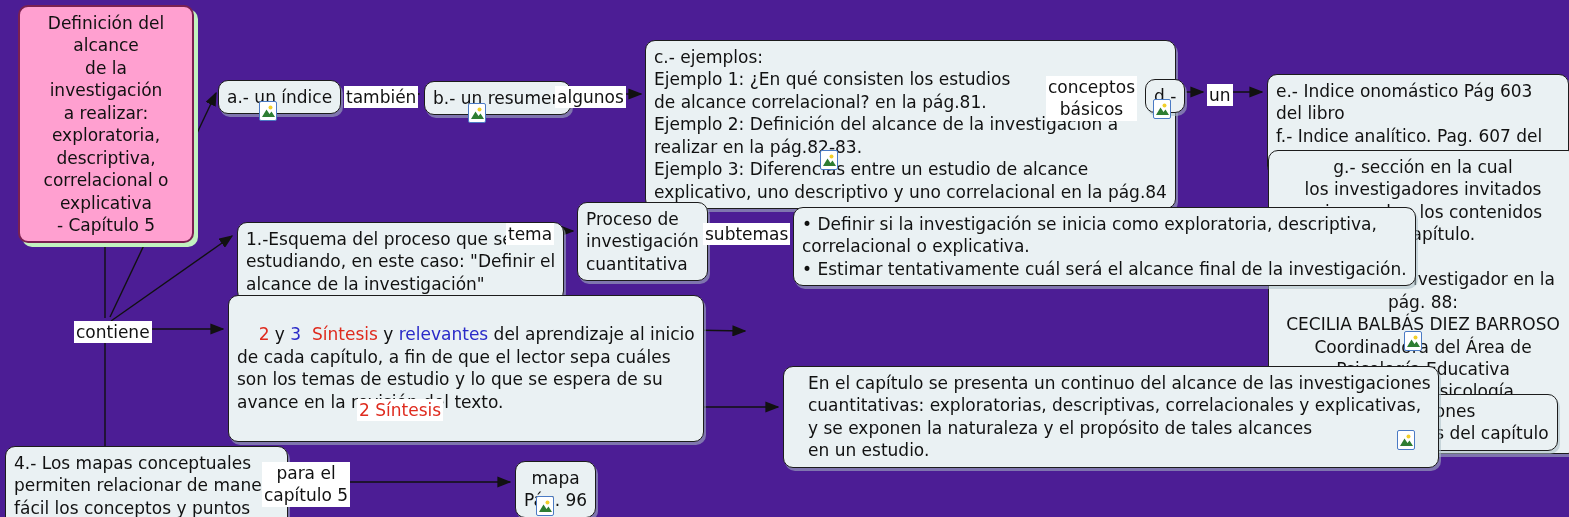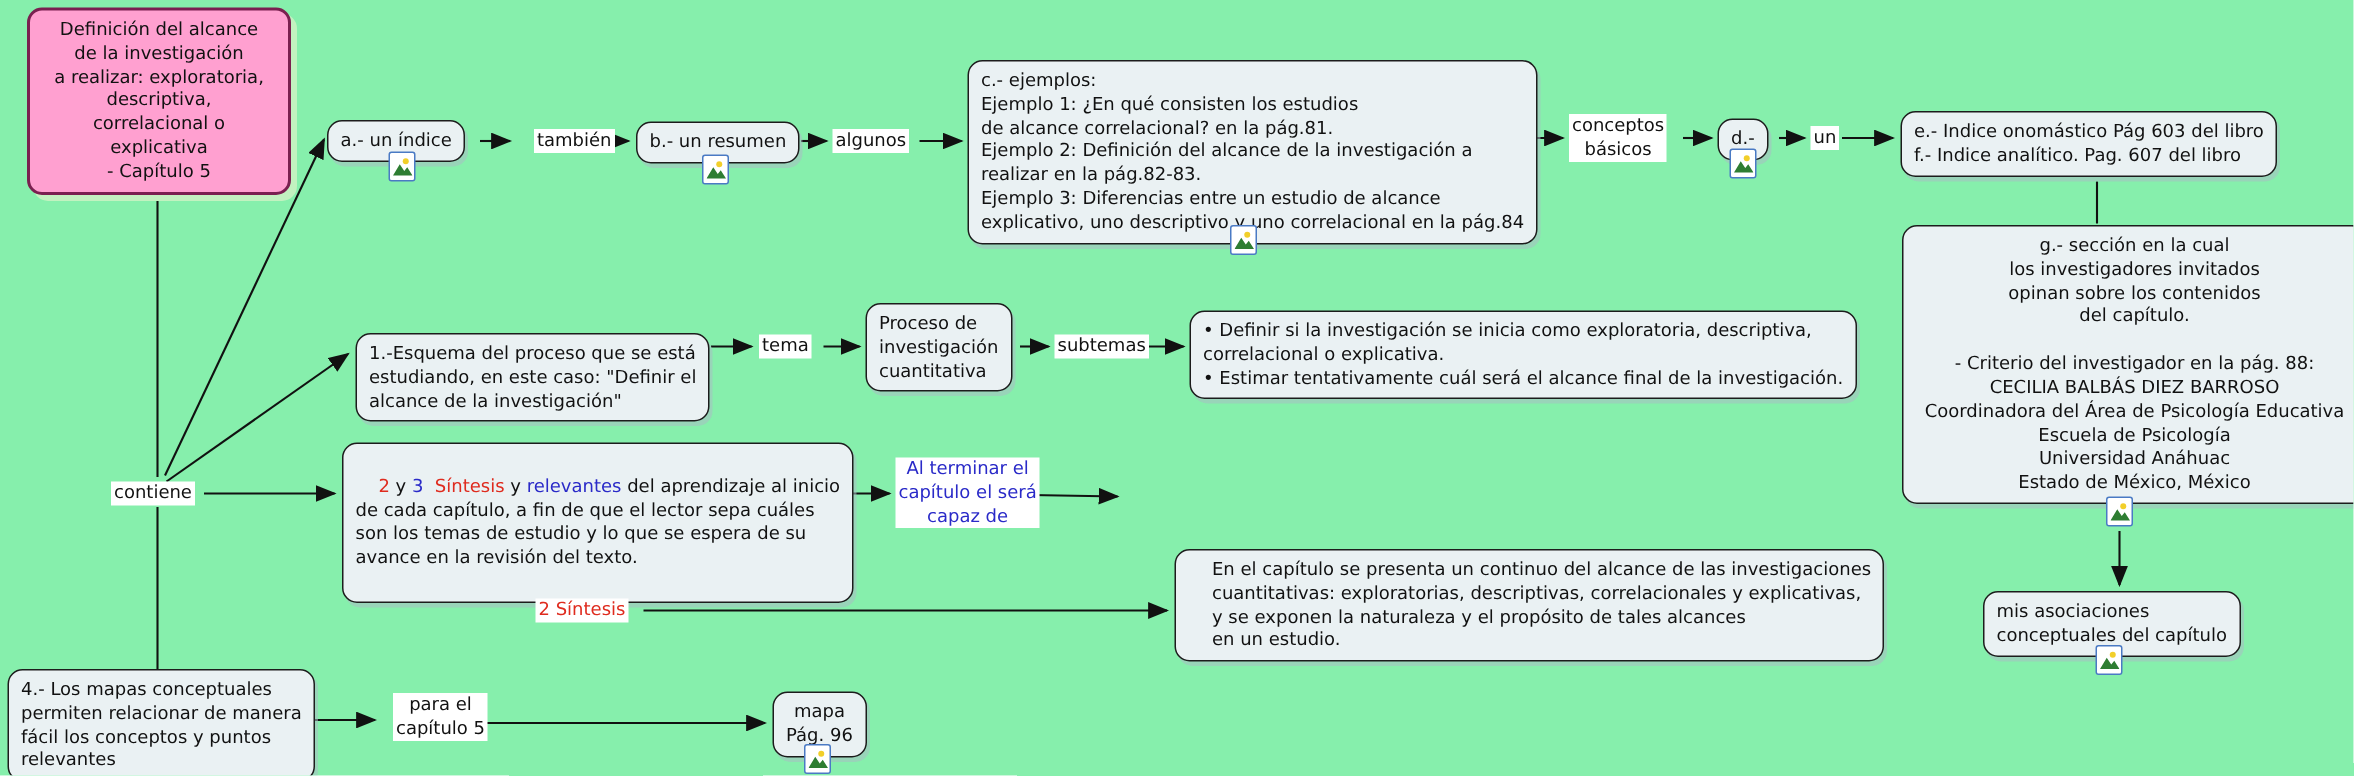--- a/index.html
+++ b/index.html
@@ -1,21 +1,21 @@
 <!DOCTYPE html>
 <html><head>
 <meta charset="utf-8">
 <style>
   html,body{margin:0;padding:0;background:#fff;}
   #canvas{
     position:relative;
     width:1569px;height:517px;
-    background:#86efac;
+    background:#4c1d95;
     font-family:"DejaVu Sans","Liberation Sans",sans-serif;
-    font-size:12px;line-height:1.32;color:#111;
+    font-size:17px;line-height:1.32;color:#111;
     overflow:hidden;
   }
   #wires{position:absolute;left:0;top:0;z-index:1;}
   .node{
     position:absolute;z-index:2;
     background:#eaf1f3;
     border:1.5px solid #1c1c1c;
     border-radius:10px;
     padding:5px 8px;
     white-space:pre-line;
@@ -145,30 +145,27 @@
 en un estudio.</div>
 
   <div class="node" style="left:5px;top:446px;">4.- Los mapas conceptuales
 permiten relacionar de manera
 fácil los conceptos y puntos
 relevantes</div>
   <div class="node center" style="left:515px;top:461px;">mapa
 Pág. 96</div>
 
   <div class="linklabel" style="left:74px;top:321px;">contiene</div>
-  <div class="linklabel" style="left:344px;top:86px;margin-left:12px;">también</div>
+  <div class="linklabel" style="left:344px;top:86px;">también</div>
   <div class="linklabel" style="left:555px;top:86px;">algunos</div>
   <div class="linklabel center" style="left:1046px;top:76px;">conceptos
 básicos</div>
   <div class="linklabel" style="left:1207px;top:84px;">un</div>
   <div class="linklabel" style="left:506px;top:223px;">tema</div>
   <div class="linklabel" style="left:703px;top:223px;">subtemas</div>
-  <div class="linklabel center t-blue" style="left:597px;top:305px;">Al terminar el
-capítulo el será
-capaz de</div>
   <div class="linklabel t-red" style="left:357px;top:399px;">2 Síntesis</div>
   <div class="linklabel center" style="left:262px;top:462px;">para el
 capítulo 5</div>
 
   <div class="res-icon" style="left:259px;top:101px;">
     <svg width="13" height="14" viewBox="0 0 13 14">
         <rect x="0" y="0" width="13" height="14" fill="#fff"></rect>
         <circle cx="8.5" cy="3.5" r="2" fill="#f2cf2a"></circle>
         <path d="M0,13 L4.5,5.5 L7.5,10 L9.5,7.5 L13,13 Z" fill="#2e7d32"></path>
       </svg>

